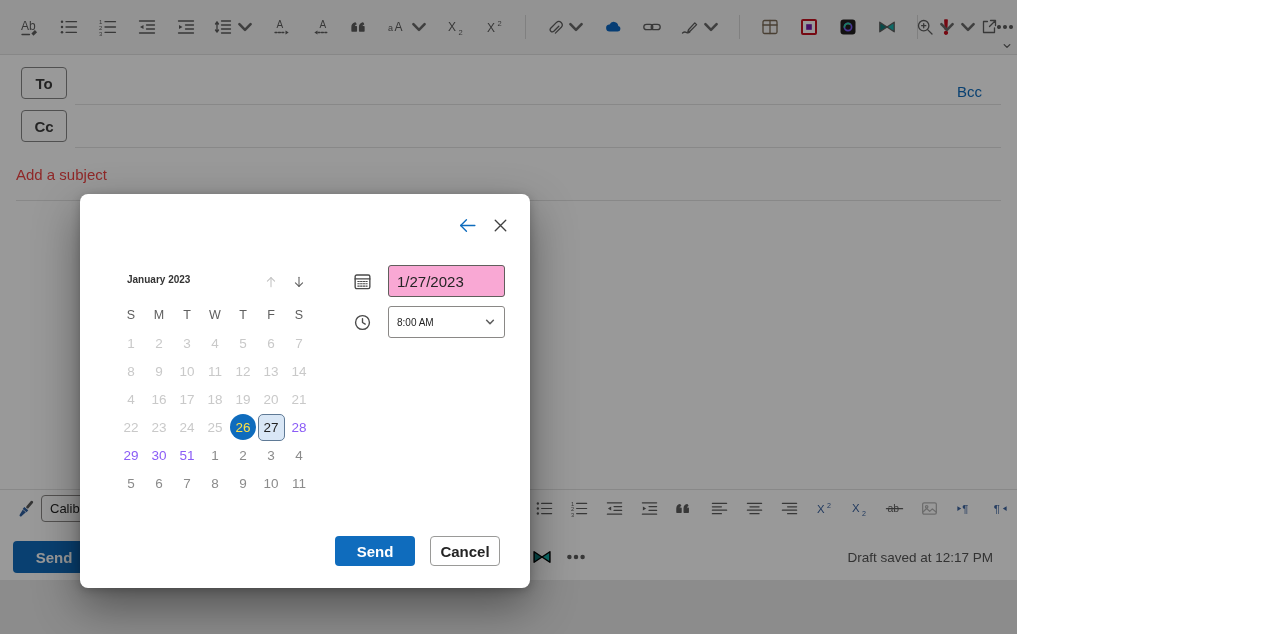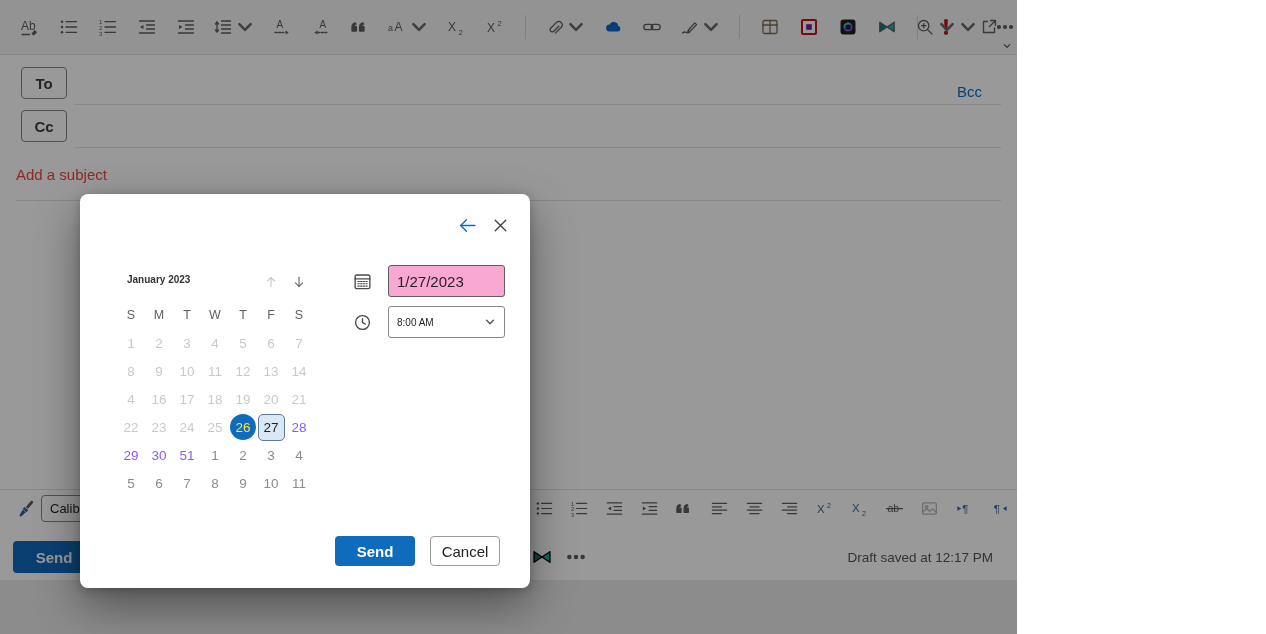--- a/index.html
+++ b/index.html
@@ -71,21 +71,21 @@
   .d-normal{color:#8b5cf6}
   .d-selected{background:var(--accent,#0f6cbd);color:#fde047;border-radius:50%;width:26px;height:26px;place-self:center}
   .d-chosen{background:#d9e7f6;border:1px solid #5f7a96;color:#222;width:27px;height:27px;place-self:center;border-radius:5px}
   .fld-ic{position:absolute;left:272px;width:21px;height:21px;color:#4a4a4a}
   #cal-fld-ic{top:77px}
   #clk-fld-ic{top:118px}
   .date-input{position:absolute;left:308px;top:71px;width:117px;height:32px;border:1px solid #605e5c;border-radius:3px;font-size:15px;color:#242424;padding:0 8px;font-family:inherit;background:#f9a8d4}
   .time-select{position:absolute;left:308px;top:112px;width:117px;height:32px;border:1px solid #8a8886;border-radius:3px;display:flex;align-items:center;justify-content:space-between;padding:0 8px;font-size:10px;color:#242424;cursor:pointer;background:#fff}
   .time-select .chev{width:12px;height:12px;color:#5e5e5e}
   .dlg-send{position:absolute;left:255px;top:342px;width:80px;height:30px;background:var(--accent,#0f6cbd);border:none;border-radius:4px;color:#fff;font-size:15px;font-weight:600;font-family:inherit;cursor:pointer}
-  .dlg-cancel{position:absolute;left:350px;top:342px;width:70px;height:30px;background:#fff;border:1px solid #9a9a98;border-radius:4px;color:#242424;font-size:15px;font-weight:400;font-family:inherit;cursor:pointer}
+  .dlg-cancel{position:absolute;left:350px;top:342px;width:70px;height:30px;background:#fff;border:1px solid #9a9a98;border-radius:4px;color:#242424;font-size:15px;font-weight:700;font-family:inherit;cursor:pointer}
 </style>
 </head>
 <body>
 
 <div class="page">
 
   <div class="topbar">
     <div class="tb-items" id="top-items">
         <span class="tb">
           <span class="ic"><svg viewBox="0 0 20 20">

